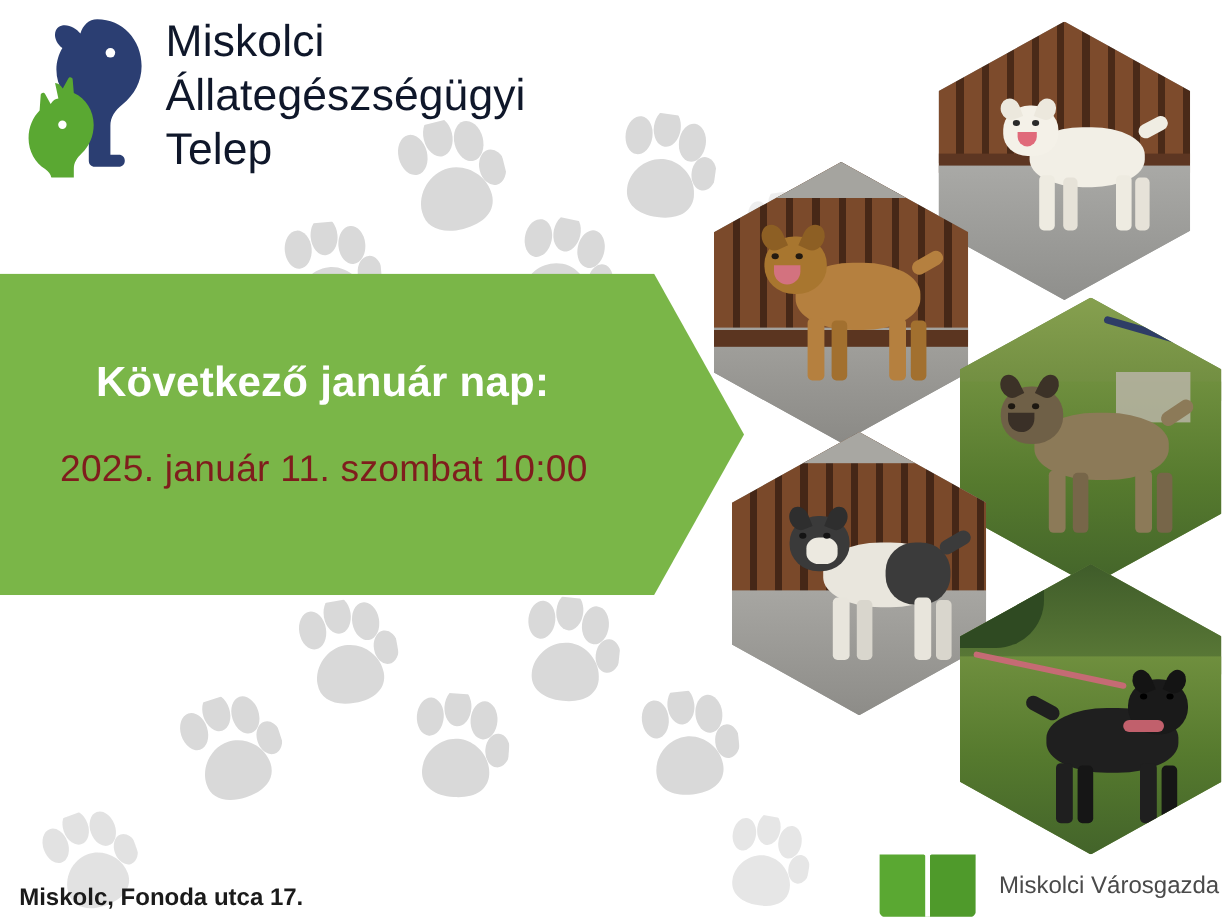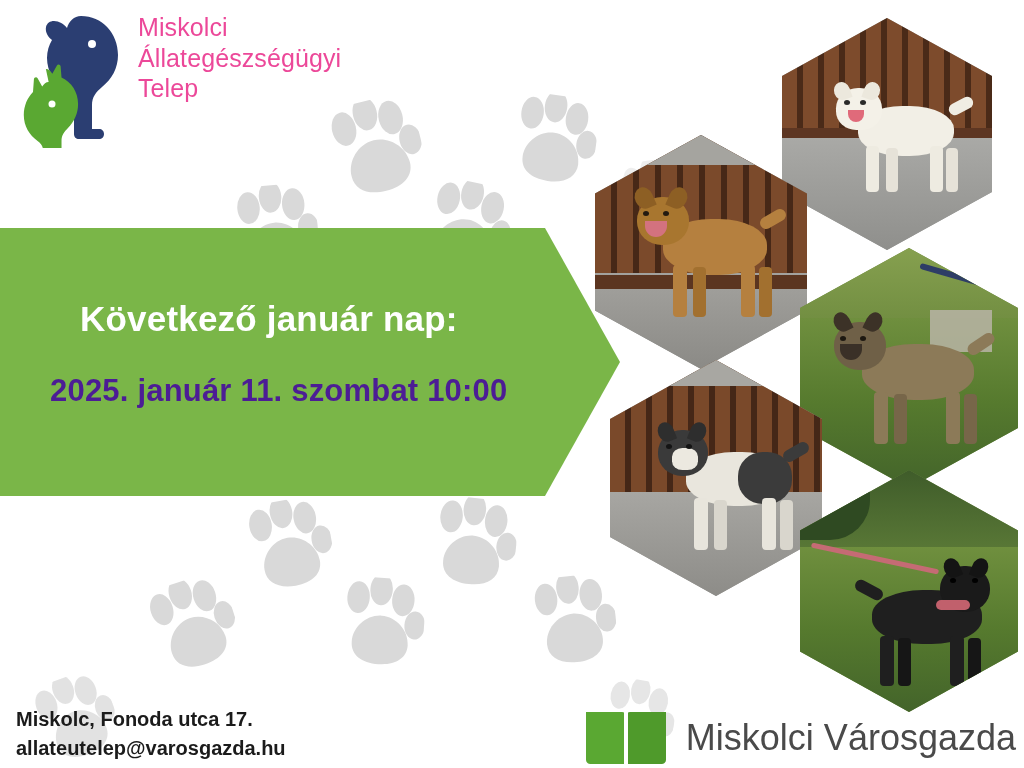--- a/index.html
+++ b/index.html
@@ -32,24 +32,24 @@
   .logo-block {
     position: absolute;
     left: 18px;
     top: 8px;
     display: flex;
     align-items: flex-start;
     gap: 10px;
   }
   .logo-mark { width: 110px; height: 140px; }
   .logo-text {
-    font-size: 25px;
+    font-size: 37px;
     font-weight: 400;
     line-height: 1.22;
-    color: #ec4899;
+    color: #0f172a;
     padding-top: 4px;
     letter-spacing: .1px;
   }
   .logo-text span { display: block; }
 
   
   .green-banner {
     position: absolute;
     left: -20px;
     top: 228px;
@@ -63,23 +63,23 @@
     padding-left: 70px;
   }
   .banner-title {
     color: #ffffff;
     font-size: 35px;
     font-weight: bold;
     margin: 0 0 34px 30px;
     letter-spacing: .2px;
   }
   .banner-date {
-    color: #4c1d95;
+    color: #7f1d1d;
     font-size: 31px;
-    font-weight: bold;
+    font-weight: normal;
     margin: 0 0 16px 0;
     letter-spacing: .2px;
   }
 
   
   .hex {
     position: absolute;
     clip-path: polygon(50% 0%, 100% 25%, 100% 75%, 50% 100%, 0% 75%, 0% 25%);
     overflow: hidden;
   }
@@ -115,21 +115,21 @@
   .footer-brand {
     position: absolute;
     right: 8px;
     bottom: 0px;
     display: flex;
     align-items: center;
     gap: 14px;
   }
   .brand-mark { width: 92px; height: 60px; }
   .brand-name {
-    font-size: 36px;
+    font-size: 20px;
     color: #4a4a4a;
     font-weight: 400;
     white-space: nowrap;
   }
 </style>
 </head>
 <body>
 
 <div class="poster">
 
@@ -406,21 +406,20 @@
     </div>
   </div>
 
   <div class="green-banner">
     <div class="banner-title">Következő január nap:</div>
     <div class="banner-date">2025. január 11. szombat 10:00</div>
   </div>
 
   <div class="footer-contact">
     <div>Miskolc, Fonoda utca 17.</div>
-    <div>allateutelep@varosgazda.hu</div>
   </div>
 
   <div class="footer-brand">
     <div class="brand-mark">
       <svg width="92" height="60" viewBox="0 0 92 60">
         <path fill="#5aa832" d="M6 4h36c2 0 4 2 4 4v48H10c-2 0-4-2-4-4V4z"></path>
         <path fill="#4f9a2b" d="M86 4H50c-2 0-4 2-4 4v48h36c2 0 4-2 4-4V4z"></path>
         <rect x="44" y="4" width="4" height="52" fill="#ffffff"></rect>
       </svg>
     </div>

